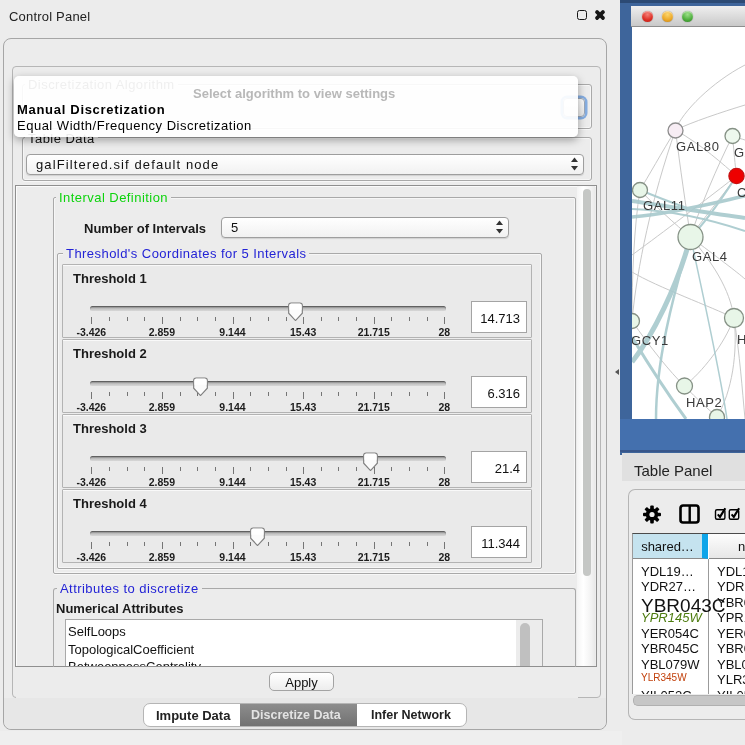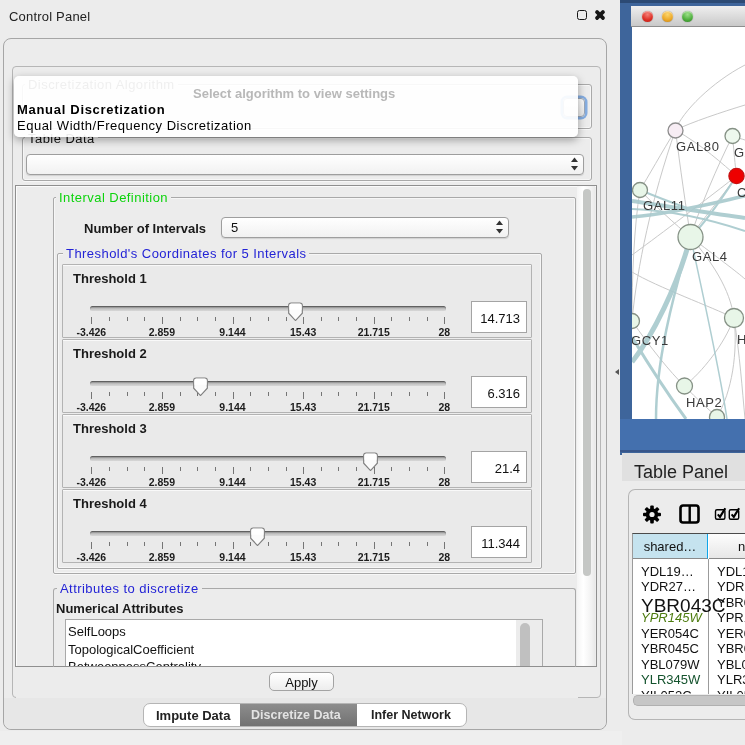--- a/index.html
+++ b/index.html
@@ -48,20 +48,21 @@
   <div class="abs" style="left:12px;top:66px;width:589px;height:632px;background:#ececec;border:1px solid #b6b6b6;border-radius:4px;"></div>
 
   <div class="groupbox" style="left:22px;top:84px;width:570px;height:45px;"></div>
   <div class="glabel" style="left:25px;top:77px;color:#333;">Discretization Algorithm</div>
 
   <div class="abs" style="left:563px;top:98px;width:22px;height:19px;background:linear-gradient(#fdfdfd,#e8e8e8);border:1px solid #9aa7b8;border-radius:4px;box-shadow:0 0 0 2.5px rgba(108,158,221,0.8);"></div>
 
   <div class="groupbox" style="left:22px;top:137px;width:570px;height:44px;"></div>
   <div class="glabel" style="left:25px;top:131px;color:#111;">Table Data</div>
   <div class="combo" style="left:26px;top:153.5px;width:558px;height:21px;">
+    <div class="ctext" style="letter-spacing:1.1px;">galFiltered.sif default node</div>
     <svg class="stepper" viewBox="0 0 9 14">
         <path d="M4.5 0.5 L8 5 L1 5 Z" fill="#333"></path>
         <path d="M4.5 13.5 L8 9 L1 9 Z" fill="#333"></path>
       </svg>
   </div>
 
   <div class="abs" style="left:15px;top:185px;width:582px;height:482px;border:1px solid #8f8f8f;background:#ececec;box-shadow:inset 1px 1px 0 rgba(255,255,255,0.8);"></div>
 
   <div class="abs" style="left:576.5px;top:186px;width:18.5px;height:480px;background:linear-gradient(90deg,#f4f4f4,#ffffff 35%,#f2f2f2 80%,#e9e9e9);"></div>
   <div class="abs" style="left:583px;top:189px;width:7.5px;height:387px;background:#c5c7c5;border-radius:4px;"></div>
@@ -324,21 +325,21 @@
       <text x="105" y="170">C</text>
       <text x="11" y="183">GAL11</text>
       <text x="60" y="234">GAL4</text>
       <text x="-1" y="318">GCY1</text>
       <text x="105" y="317">H</text>
       <text x="54" y="380">HAP2</text>
     </g>
   </svg>
 
   <div class="abs" style="left:622px;top:453px;width:123px;height:28px;background:#e0e0e0;"></div>
-  <div class="abs" style="left:634px;top:462px;font-size:18px;color:#222;">Table Panel</div>
+  <div class="abs" style="left:634px;top:462px;font-size:15px;color:#222;">Table Panel</div>
 
   <div class="abs" style="left:628px;top:489px;width:117px;height:231px;background:#ececec;border:1px solid #b5b5b5;border-radius:7px 0 0 7px;border-right:none;"></div>
 
   <svg class="abs" style="left:643px;top:504px;" width="102" height="22" viewBox="0 0 102 22">
 
     <g transform="translate(9,10.5)">
       <g fill="#000">
         <circle r="6.2"></circle>
         <g>
           <rect x="-1.8" y="-9" width="3.6" height="18" rx="1"></rect>
@@ -355,21 +356,21 @@
 
     <g stroke="#000" fill="none">
       <rect x="72.5" y="5.8" width="9.4" height="9.4" rx="1.5" stroke-width="1.4"></rect>
       <path d="M74.8 10.4 L77 12.9 L82.3 4.2" stroke-width="2.1"></path>
       <rect x="86.3" y="5.8" width="9.4" height="9.4" rx="1.5" stroke-width="1.4"></rect>
       <path d="M88.6 10.4 L90.8 12.9 L96.1 4.2" stroke-width="2.1"></path>
     </g>
   </svg>
 
   <div class="abs" style="left:632px;top:533px;width:113px;height:161px;background:#fff;border-top:1px solid #4b4b4b;border-left:1px solid #9b9b9b;overflow:hidden;">
-    <div class="abs" style="left:0;top:0;width:75px;height:25px;background:#c5e3ef;border-right:1px solid #0ea5e9;border-bottom:1px solid #8a8a8a;text-align:center;">
+    <div class="abs" style="left:0;top:0;width:75px;height:25px;background:#c5e3ef;border-right:6px solid #0ea5e9;border-bottom:1px solid #8a8a8a;text-align:center;">
       <span style="font-size:13px;color:#111;line-height:25px;">shared…</span>
     </div>
     <div class="abs" style="left:76px;top:0;width:37px;height:25px;background:linear-gradient(#fdfdfd,#e7e7e7);border-bottom:1px solid #8a8a8a;">
       <span style="position:absolute;left:29px;top:0;font-size:13px;color:#111;line-height:25px;white-space:nowrap;">name</span>
     </div>
     <div class="abs" style="left:75px;top:25px;width:1px;height:136px;background:#9b9b9b;"></div>
     <div id="rows">
         <div class="abs" style="left:8px;top:29.5px;font-size:13px;color:#111;">YDL19…</div>
         <div class="abs" style="left:84px;top:29.5px;font-size:13px;color:#111;">YDL19</div>
         <div class="abs" style="left:8px;top:45.05px;font-size:13px;color:#111;">YDR27…</div>
@@ -377,21 +378,21 @@
         <div class="abs" style="left:8px;top:60.6px;font-size:19px;color:#111;">YBR043C</div>
         <div class="abs" style="left:84px;top:60.6px;font-size:13px;color:#111;">YBR04</div>
         <div class="abs" style="left:8px;top:76.15px;font-size:13px;color:#4d7c0f;font-style:italic;">YPR145W</div>
         <div class="abs" style="left:84px;top:76.15px;font-size:13px;color:#111;">YPR14</div>
         <div class="abs" style="left:8px;top:91.7px;font-size:13px;color:#111;">YER054C</div>
         <div class="abs" style="left:84px;top:91.7px;font-size:13px;color:#111;">YER05</div>
         <div class="abs" style="left:8px;top:107.25px;font-size:13px;color:#111;">YBR045C</div>
         <div class="abs" style="left:84px;top:107.25px;font-size:13px;color:#111;">YBR04</div>
         <div class="abs" style="left:8px;top:122.80000000000001px;font-size:13px;color:#111;">YBL079W</div>
         <div class="abs" style="left:84px;top:122.80000000000001px;font-size:13px;color:#111;">YBL07</div>
-        <div class="abs" style="left:8px;top:138.35000000000002px;font-size:13px;color:#14532d;">YLR345W</div>
+        <div class="abs" style="left:8px;top:138.35000000000002px;font-size:10px;color:#c2410c;">YLR345W</div>
         <div class="abs" style="left:84px;top:138.35000000000002px;font-size:13px;color:#111;">YLR34</div>
         <div class="abs" style="left:8px;top:153.9px;font-size:13px;color:#111;">YIL052C</div>
         <div class="abs" style="left:84px;top:153.9px;font-size:13px;color:#111;">YIL05</div>
       </div>
   </div>
 
   <div class="abs" style="left:633px;top:695px;width:112px;height:11px;background:#c6c6c6;border:1px solid #b0b0b0;border-radius:5px 0 0 5px;border-right:none;"></div>
 
   <div class="abs" style="left:0;top:731px;width:622px;height:14px;background:#efefef;"></div>
 </div>

